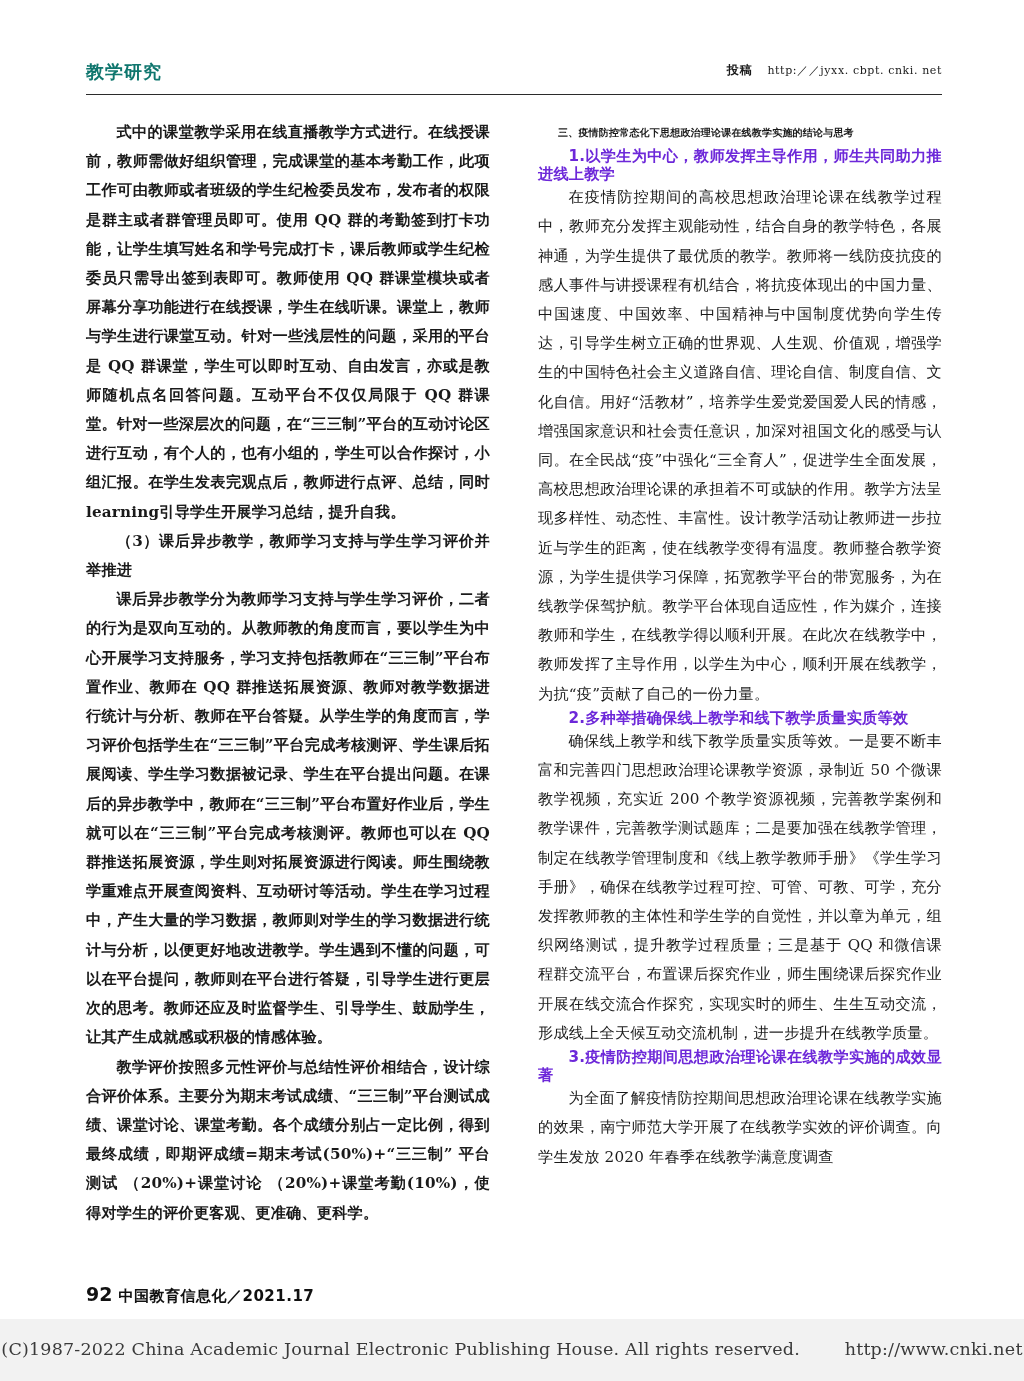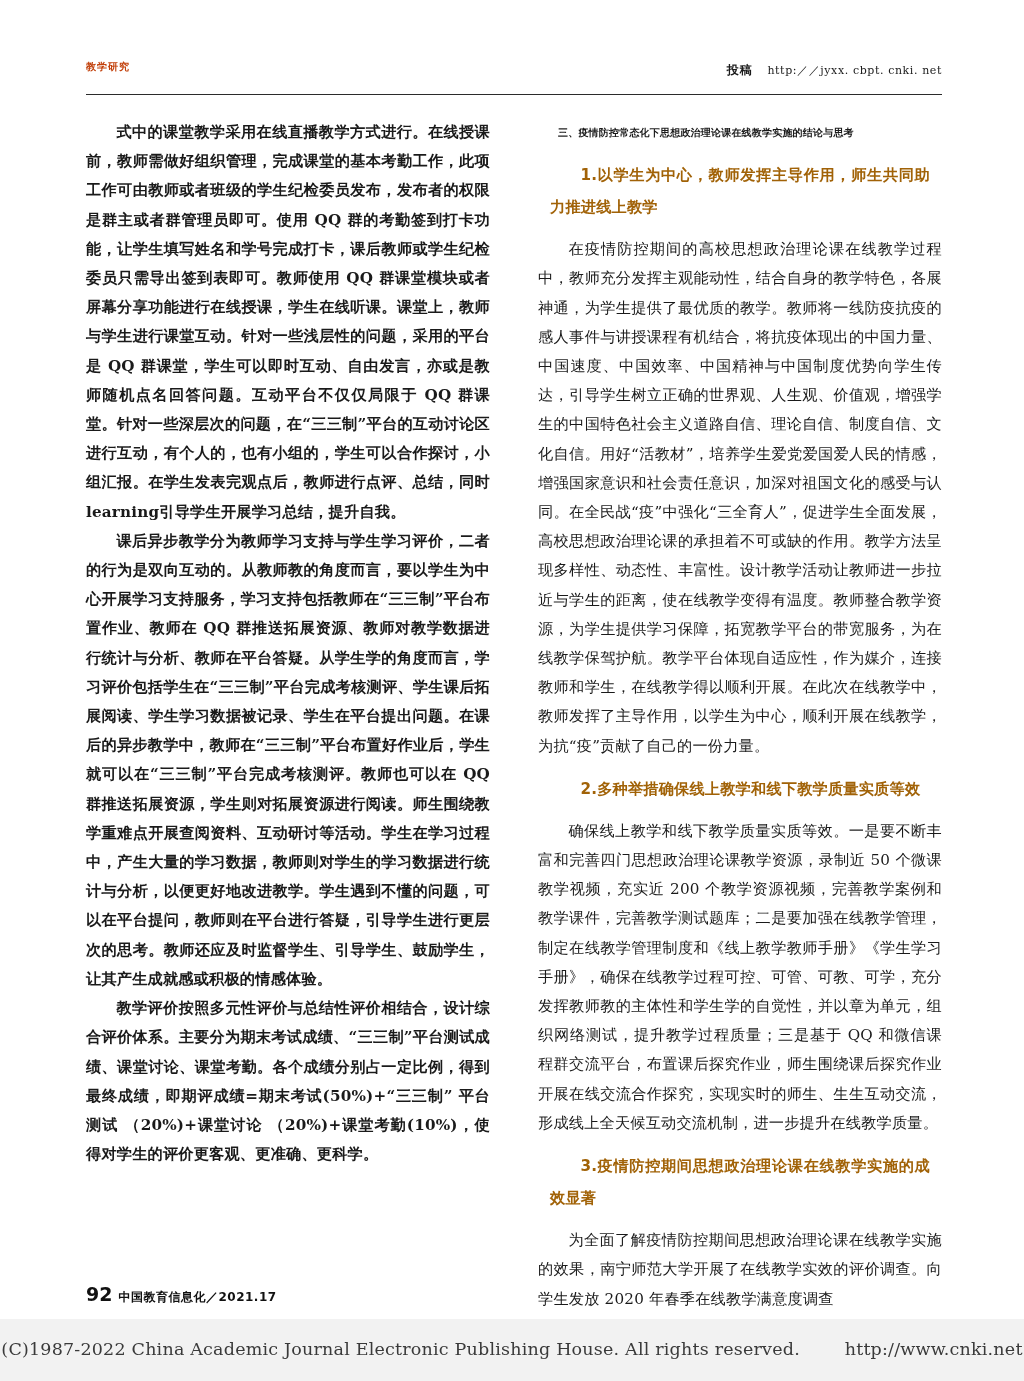--- a/index.html
+++ b/index.html
@@ -38,23 +38,23 @@
     width: 856px;
     height: 1px;
     background: #2b2b2b;
   }
   .header-left {
     position: absolute;
     left: 0;
     top: 4px;
     font-family: "DejaVu Sans", "Liberation Sans", sans-serif;
     font-weight: bold;
-    font-size: 10px;
+    font-size: 18px;
     letter-spacing: 1px;
-    color: #c2410c;
+    color: #0f766e;
   }
   .header-right {
     position: absolute;
     right: 0;
     top: 4px;
     font-size: 15px;
     white-space: nowrap;
   }
   .header-right .hr-label {
     font-family: "DejaVu Sans", "Liberation Sans", sans-serif;
@@ -91,26 +91,26 @@
   h3.sec {
     margin: 0;
     font-size: 10px;
     line-height: 29.2px;
     font-weight: bold;
     font-family: "DejaVu Sans", "Liberation Sans", sans-serif;
     text-indent: 2em;
     letter-spacing: 0.2px;
   }
   h4.subsec {
-    margin: 12px;
+    margin: 0;
     font-size: 15.2px;
-    line-height: 32px;
-    font-weight: bold;
-    font-family: "DejaVu Sans", "Liberation Sans", sans-serif;
-    color: #a16207;
+    line-height: 18px;
+    font-weight: bold;
+    font-family: "DejaVu Sans", "Liberation Sans", sans-serif;
+    color: #6d28d9;
     text-indent: 2em;
     letter-spacing: 0.2px;
   }
   sup.ref {
     font-size: 9.5px;
     vertical-align: super;
   }
 
   
   .footer {
@@ -123,21 +123,21 @@
   .folio {
     position: absolute;
     left: 0;
     bottom: 0;
     font-family: "DejaVu Sans", "Liberation Sans", sans-serif;
     font-size: 19px;
     font-weight: bold;
     color: #111;
   }
   .folio-journal {
-    font-size: 12px;
+    font-size: 15px;
     font-weight: bold;
     margin-left: 6px;
     letter-spacing: 0.5px;
   }
 
   .copyright {
     position: absolute;
     left: 0;
     bottom: 22px;
     width: 1024px;
@@ -167,20 +167,21 @@
     <div class="header-left">教学研究</div>
     <div class="header-right">
       <span class="hr-label">投稿</span>
       <span class="hr-url">http:／／jyxx. cbpt. cnki. net</span>
     </div>
     <div class="header-rule"></div>
   </div>
 
   <div class="col col-left">
     <p>式中的课堂教学采用在线直播教学方式进行。在线授课前，教师需做好组织管理，完成课堂的基本考勤工作，此项工作可由教师或者班级的学生纪检委员发布，发布者的权限是群主或者群管理员即可。使用 QQ 群的考勤签到打卡功能，让学生填写姓名和学号完成打卡，课后教师或学生纪检委员只需导出签到表即可。教师使用 QQ 群课堂模块或者屏幕分享功能进行在线授课，学生在线听课。课堂上，教师与学生进行课堂互动。针对一些浅层性的问题，采用的平台是 QQ 群课堂，学生可以即时互动、自由发言，亦或是教师随机点名回答问题。互动平台不仅仅局限于 QQ 群课堂。针对一些深层次的问题，在“三三制”平台的互动讨论区进行互动，有个人的，也有小组的，学生可以合作探讨，小组汇报。在学生发表完观点后，教师进行点评、总结，同时learning引导学生开展学习总结，提升自我。</p>
+    <p>（3）课后异步教学，教师学习支持与学生学习评价并举推进</p>
     <p>课后异步教学分为教师学习支持与学生学习评价，二者的行为是双向互动的。从教师教的角度而言，要以学生为中心开展学习支持服务，学习支持包括教师在“三三制”平台布置作业、教师在 QQ 群推送拓展资源、教师对教学数据进行统计与分析、教师在平台答疑。从学生学的角度而言，学习评价包括学生在“三三制”平台完成考核测评、学生课后拓展阅读、学生学习数据被记录、学生在平台提出问题。在课后的异步教学中，教师在“三三制”平台布置好作业后，学生就可以在“三三制”平台完成考核测评。教师也可以在 QQ 群推送拓展资源，学生则对拓展资源进行阅读。师生围绕教学重难点开展查阅资料、互动研讨等活动。学生在学习过程中，产生大量的学习数据，教师则对学生的学习数据进行统计与分析，以便更好地改进教学。学生遇到不懂的问题，可以在平台提问，教师则在平台进行答疑，引导学生进行更层次的思考。教师还应及时监督学生、引导学生、鼓励学生，让其产生成就感或积极的情感体验。</p>
     <p>教学评价按照多元性评价与总结性评价相结合，设计综合评价体系。主要分为期末考试成绩、“三三制”平台测试成绩、课堂讨论、课堂考勤。各个成绩分别占一定比例，得到最终成绩，即期评成绩=期末考试(50%)+“三三制” 平台测试 （20%)+课堂讨论 （20%)+课堂考勤(10%)，使得对学生的评价更客观、更准确、更科学。</p>
   </div>
 
   <div class="col col-right">
     <h3 class="sec">三、疫情防控常态化下思想政治理论课在线教学实施的结论与思考</h3>
     <h4 class="subsec">1.以学生为中心，教师发挥主导作用，师生共同助力推进线上教学</h4>
     <p>在疫情防控期间的高校思想政治理论课在线教学过程中，教师充分发挥主观能动性，结合自身的教学特色，各展神通，为学生提供了最优质的教学。教师将一线防疫抗疫的感人事件与讲授课程有机结合，将抗疫体现出的中国力量、中国速度、中国效率、中国精神与中国制度优势向学生传达，引导学生树立正确的世界观、人生观、价值观，增强学生的中国特色社会主义道路自信、理论自信、制度自信、文化自信。用好“活教材”，培养学生爱党爱国爱人民的情感，增强国家意识和社会责任意识，加深对祖国文化的感受与认同。在全民战“疫”中强化“三全育人”，促进学生全面发展，高校思想政治理论课的承担着不可或缺的作用。教学方法呈现多样性、动态性、丰富性。设计教学活动让教师进一步拉近与学生的距离，使在线教学变得有温度。教师整合教学资源，为学生提供学习保障，拓宽教学平台的带宽服务，为在线教学保驾护航。教学平台体现自适应性，作为媒介，连接教师和学生，在线教学得以顺利开展。在此次在线教学中，教师发挥了主导作用，以学生为中心，顺利开展在线教学，为抗“疫”贡献了自己的一份力量。</p>
     <h4 class="subsec">2.多种举措确保线上教学和线下教学质量实质等效</h4>
     <p>确保线上教学和线下教学质量实质等效。一是要不断丰富和完善四门思想政治理论课教学资源，录制近 50 个微课教学视频，充实近 200 个教学资源视频，完善教学案例和教学课件，完善教学测试题库；二是要加强在线教学管理，制定在线教学管理制度和《线上教学教师手册》《学生学习手册》，确保在线教学过程可控、可管、可教、可学，充分发挥教师教的主体性和学生学的自觉性，并以章为单元，组织网络测试，提升教学过程质量；三是基于 QQ 和微信课程群交流平台，布置课后探究作业，师生围绕课后探究作业开展在线交流合作探究，实现实时的师生、生生互动交流，形成线上全天候互动交流机制，进一步提升在线教学质量。</p>

